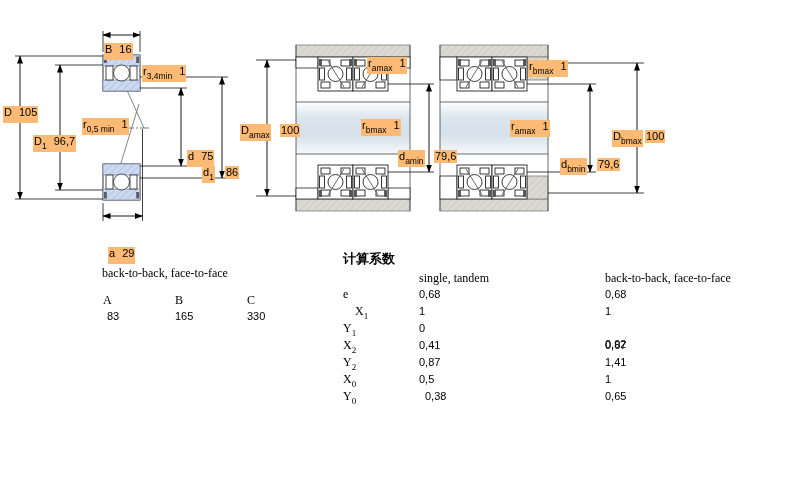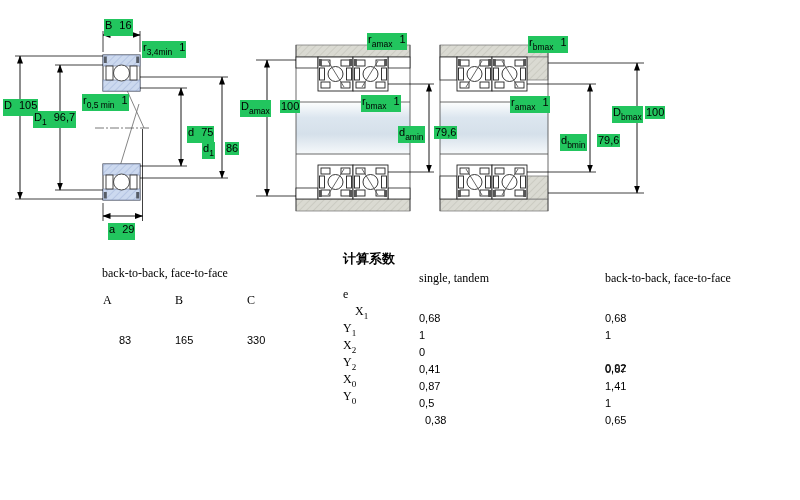--- a/index.html
+++ b/index.html
@@ -1,29 +1,29 @@
 <!DOCTYPE html>
 <html><head>
 <meta charset="utf-8">
 <style>
   html,body{margin:0;padding:0;background:#fff;}
   #canvas{position:relative;width:800px;height:500px;background:#fff;overflow:hidden;
           font-family:"Liberation Sans",sans-serif;color:#000;}
   #diagram-svg{position:absolute;left:0;top:0;z-index:1;}
-  .dim{position:absolute;z-index:2;white-space:nowrap;background:#22c55e;
-       font:11px "Liberation Sans",sans-serif;line-height:13px;padding:0 1px;}
+  .dim{position:absolute;z-index:2;white-space:nowrap;background:#fdba74;
+       font:11px "Liberation Sans",sans-serif;line-height:13px;padding:0 1px;margin-top:24px;}
   .dim sub{font-size:8.5px;position:relative;top:1px;}
   .dim .v{margin-left:7px;}
   .tblwrap{position:absolute;z-index:2;}
   .t-title{position:absolute;font:bold 13px "Liberation Serif",serif;white-space:nowrap;}
   .t-sub{position:absolute;font:12px "Liberation Serif",serif;white-space:nowrap;}
   .t-head{position:absolute;font:12px "Liberation Serif",serif;white-space:nowrap;}
   .t-lbl{position:absolute;font:12px "Liberation Serif",serif;white-space:nowrap;}
   .t-lbl sub{font-size:9px;position:relative;top:1px;}
-  .t-num{position:absolute;font:11px "Liberation Sans",sans-serif;white-space:nowrap;margin-top:24px;}
+  .t-num{position:absolute;font:11px "Liberation Sans",sans-serif;white-space:nowrap;}
 </style>
 </head>
 <body>
 
 <div id="canvas">
 
   <svg id="diagram-svg" width="800" height="245" viewBox="0 0 800 245">
     <defs>
       <pattern id="hatchBlue" width="5" height="5" patternUnits="userSpaceOnUse" patternTransform="rotate(45)">
         <rect width="5" height="5" fill="#ccd9ef"></rect>
@@ -176,21 +176,21 @@
       </g>
       <g stroke="#000" stroke-width="0.9" marker-start="url(#arr)" marker-end="url(#arr)">
         <line x1="590" y1="84" x2="590" y2="172"></line>
         <line x1="637" y1="63" x2="637" y2="193"></line>
       </g>
     </g>
   </svg>
 
   <div class="dim" style="left:104px;top:19px"><span>B</span><sub></sub><span class="v">16</span></div>
   <div class="dim" style="left:142px;top:41px"><span>r</span><sub>3,4min</sub><span class="v">1</span></div>
-  <div class="dim" style="left:3px;top:99px"><span>D</span><sub></sub><span class="v">105</span></div>
+  <div class="dim" style="left:3px;top:82px"><span>D</span><sub></sub><span class="v">105</span></div>
   <div class="dim" style="left:33px;top:111px"><span>D</span><sub>1</sub><span class="v">96,7</span></div>
   <div class="dim" style="left:82px;top:94px"><span>r</span><sub>0,5 min</sub><span class="v">1</span></div>
   <div class="dim" style="left:187px;top:126px"><span>d</span><sub></sub><span class="v">75</span></div>
   <div class="dim" style="left:202px;top:142px"><span>d</span><sub>1</sub></div>
   <div class="dim" style="left:225px;top:142px"><span>86</span></div>
   <div class="dim" style="left:108px;top:223px"><span>a</span><sub></sub><span class="v">29</span></div>
 
   <div class="dim" style="left:367px;top:33px"><span>r</span><sub>amax</sub><span class="v">1</span></div>
   <div class="dim" style="left:240px;top:100px"><span>D</span><sub>amax</sub></div>
   <div class="dim" style="left:280px;top:100px"><span>100</span></div>
@@ -203,21 +203,21 @@
   <div class="dim" style="left:612px;top:106px"><span>D</span><sub>bmax</sub></div>
   <div class="dim" style="left:645px;top:106px"><span>100</span></div>
   <div class="dim" style="left:560px;top:134px"><span>d</span><sub>bmin</sub></div>
   <div class="dim" style="left:597px;top:134px"><span>79,6</span></div>
 
   <div class="tblwrap" style="left:103px;top:248px;width:230px;height:80px">
     <div class="t-sub" style="left:-1px;top:18px">back-to-back, face-to-face</div>
     <div class="t-head" style="left:0;top:45px">A</div>
     <div class="t-head" style="left:72px;top:45px">B</div>
     <div class="t-head" style="left:144px;top:45px">C</div>
-    <div class="t-num" style="left:16px;top:62px">83</div>
+    <div class="t-num" style="left:4px;top:62px">83</div>
     <div class="t-num" style="left:72px;top:62px">165</div>
     <div class="t-num" style="left:144px;top:62px">330</div>
   </div>
 
   <div class="tblwrap" style="left:343px;top:246px;width:400px;height:160px">
     <div class="t-title" style="left:0;top:4px">计算系数</div>
     <div class="t-head" style="left:76px;top:25px">single, tandem</div>
     <div class="t-head" style="left:262px;top:25px">back-to-back, face-to-face</div>
 
     <div class="t-lbl" style="left:0;top:41px"><span>e</span><sub></sub></div>

